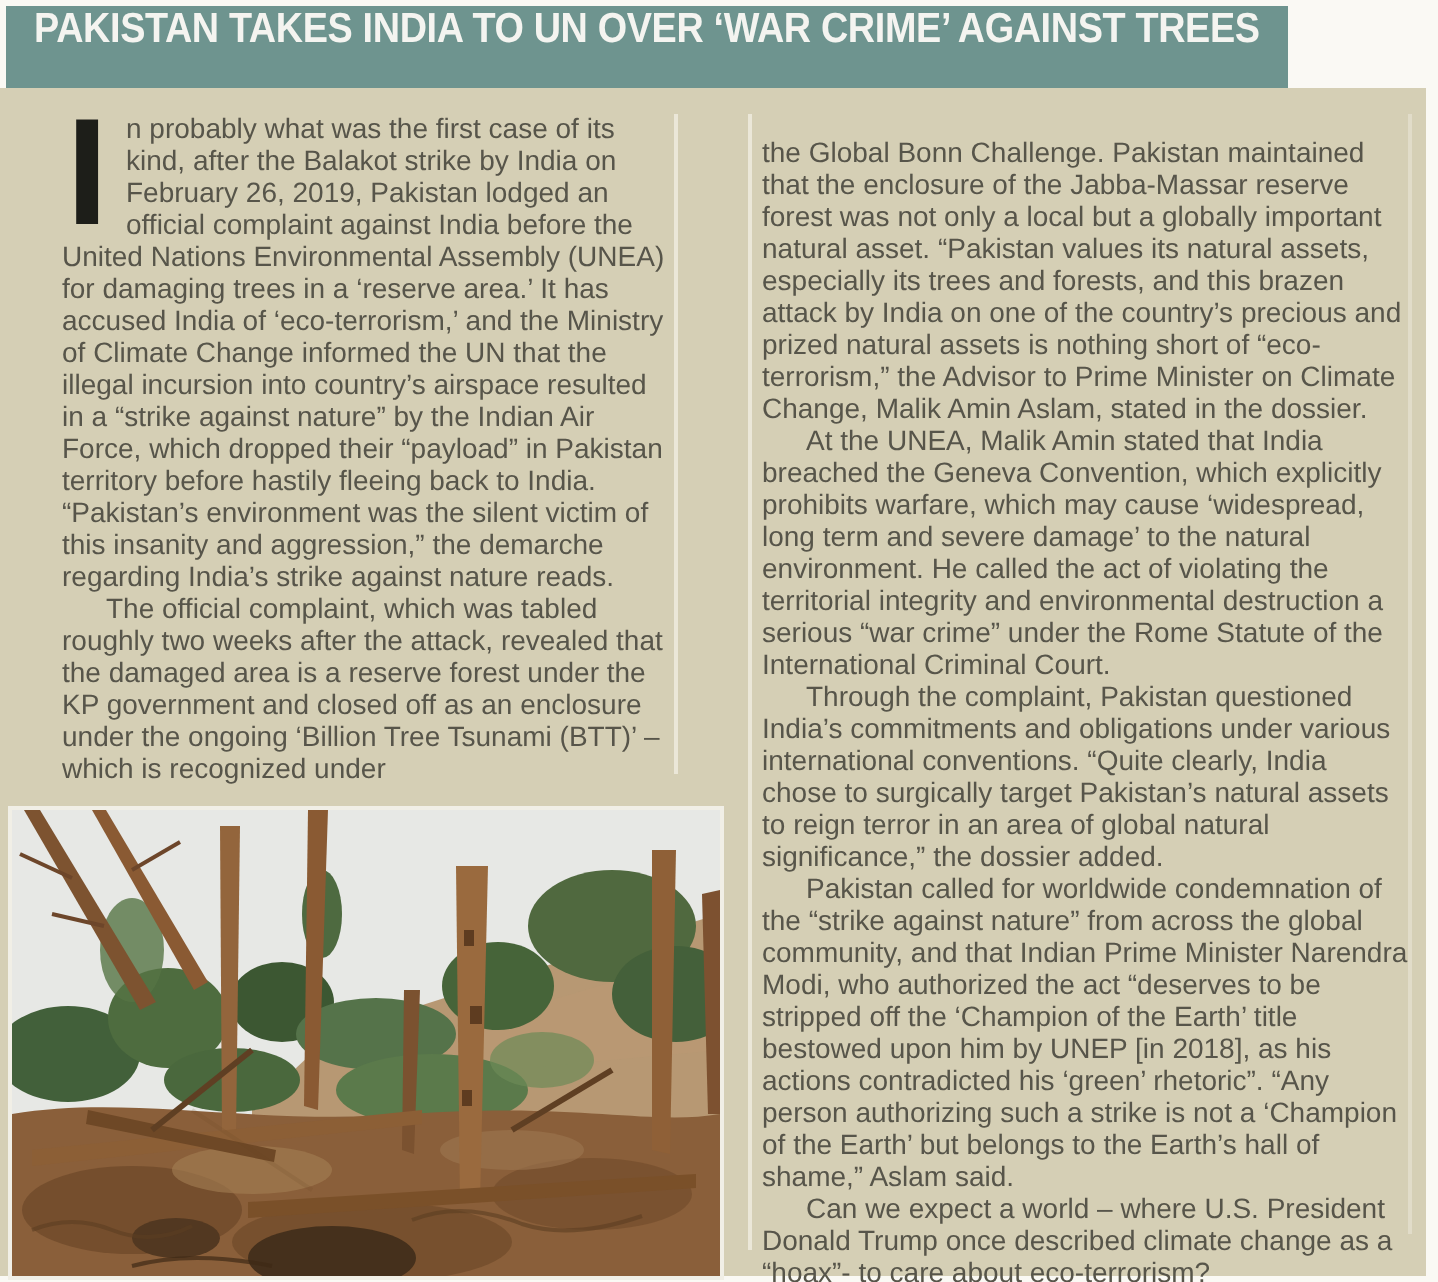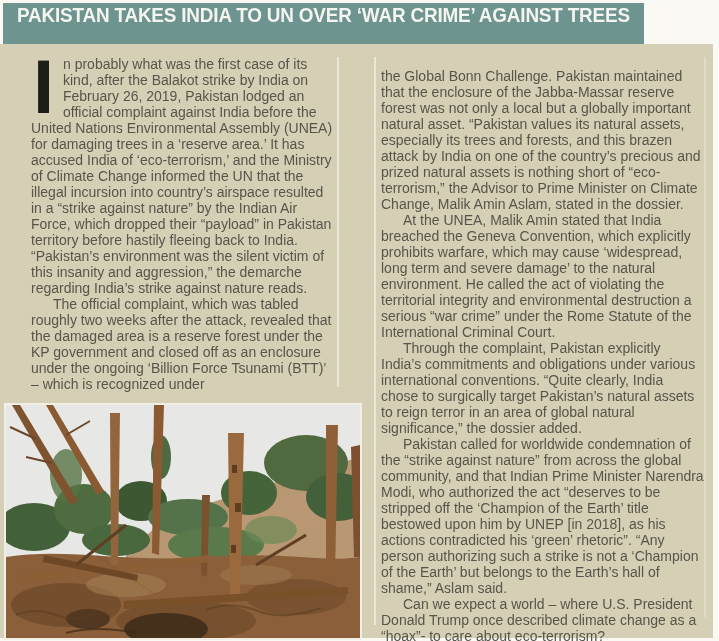--- a/index.html
+++ b/index.html
@@ -68,31 +68,31 @@
 <div class="page">
 
   <div class="title-bar">
     <h1>PAKISTAN TAKES INDIA TO UN OVER ‘WAR CRIME’ AGAINST TREES</h1>
   </div>
 
   <div class="body-area">
 
     <div class="col col-left">
       <p><span class="dropcap">I</span><span>n probably what was the first case of its kind, after the Balakot strike by India on February 26, 2019, Pakistan lodged an official complaint against India before the United Nations Environmental Assembly (UNEA) for damaging trees in a ‘reserve area.’ It has accused India of ‘eco-terrorism,’ and the Ministry of Climate Change informed the UN that the illegal incursion into country’s airspace resulted in a “strike against nature” by the Indian Air Force, which dropped their “payload” in Pakistan territory before hastily fleeing back to India. “Pakistan’s environment was the silent victim of this insanity and aggression,” the demarche regarding India’s strike against nature reads.</span></p>
-      <p class="indent">The official complaint, which was tabled roughly two weeks after the attack, revealed that the damaged area is a reserve forest under the KP government and closed off as an enclosure under the ongoing ‘Billion Force Tsunami (BTT)’ – which is recognized under</p>
+      <p class="indent">The official complaint, which was tabled roughly two weeks after the attack, revealed that the damaged area is a reserve forest under the KP government and closed off as an enclosure under the ongoing ‘Billion Tree Tsunami (BTT)’ – which is recognized under</p>
     </div>
 
     <div class="vrule vrule-1"></div>
     <div class="vrule vrule-2"></div>
     <div class="vrule vrule-3"></div>
 
     <div class="col col-right">
       <p>the Global Bonn Challenge. Pakistan maintained that the enclosure of the Jabba-Massar reserve forest was not only a local but a globally important natural asset. “Pakistan values its natural assets, especially its trees and forests, and this brazen attack by India on one of the country’s precious and prized natural assets is nothing short of “eco-terrorism,” the Advisor to Prime Minister on Climate Change, Malik Amin Aslam, stated in the dossier.</p>
       <p class="indent">At the UNEA, Malik Amin stated that India breached the Geneva Convention, which explicitly prohibits warfare, which may cause ‘widespread, long term and severe damage’ to the natural environment. He called the act of violating the territorial integrity and environmental destruction a serious “war crime” under the Rome Statute of the International Criminal Court.</p>
-      <p class="indent">Through the complaint, Pakistan explicitly India’s commitments and obligations under various international conventions. “Quite clearly, India chose to surgically target Pakistan’s natural assets to reign terror in an area of global natural significance,” the dossier added.</p>
+      <p class="indent">Through the complaint, Pakistan questioned India’s commitments and obligations under various international conventions. “Quite clearly, India chose to surgically target Pakistan’s natural assets to reign terror in an area of global natural significance,” the dossier added.</p>
       <p class="indent">Pakistan called for worldwide condemnation of the “strike against nature” from across the global community, and that Indian Prime Minister Narendra Modi, who authorized the act “deserves to be stripped off the ‘Champion of the Earth’ title bestowed upon him by UNEP [in 2018], as his actions contradicted his ‘green’ rhetoric”. “Any person authorizing such a strike is not a ‘Champion of the Earth’ but belongs to the Earth’s hall of shame,” Aslam said.</p>
       <p class="indent">Can we expect a world – where U.S. President Donald Trump once described climate change as a “hoax”- to care about eco-terrorism?</p>
     </div>
 
     <figure class="photo">
       <svg width="354" height="233" viewBox="0 0 354 233" xmlns="http://www.w3.org/2000/svg">
 
         <rect x="0" y="0" width="354" height="233" fill="#e7e8e5"></rect>
 
         <path d="M120,150 L160,112 L260,80 L354,52 L354,160 L120,160 Z" fill="#ae8a5f" opacity="0.85"></path>

